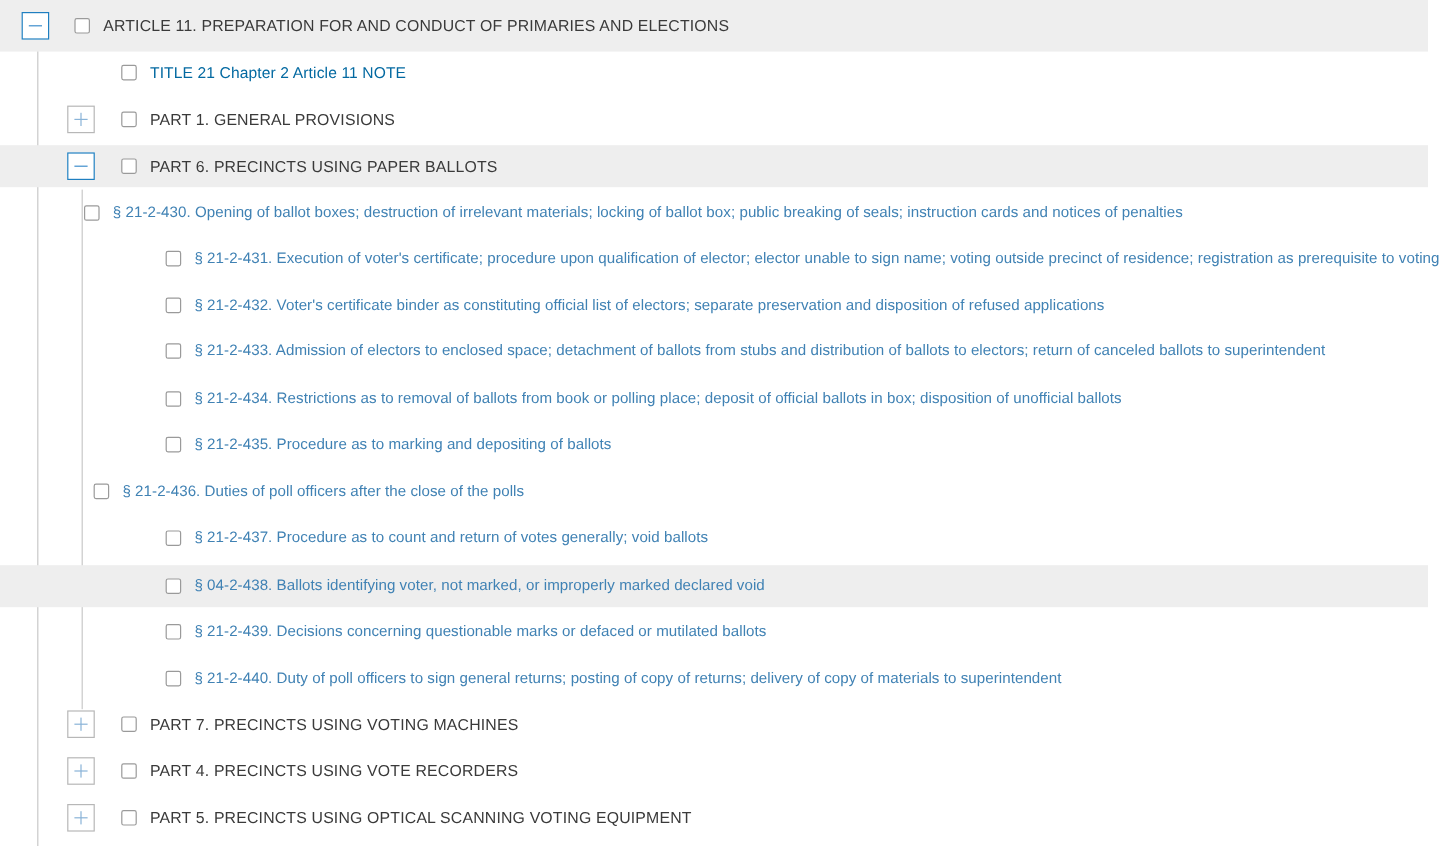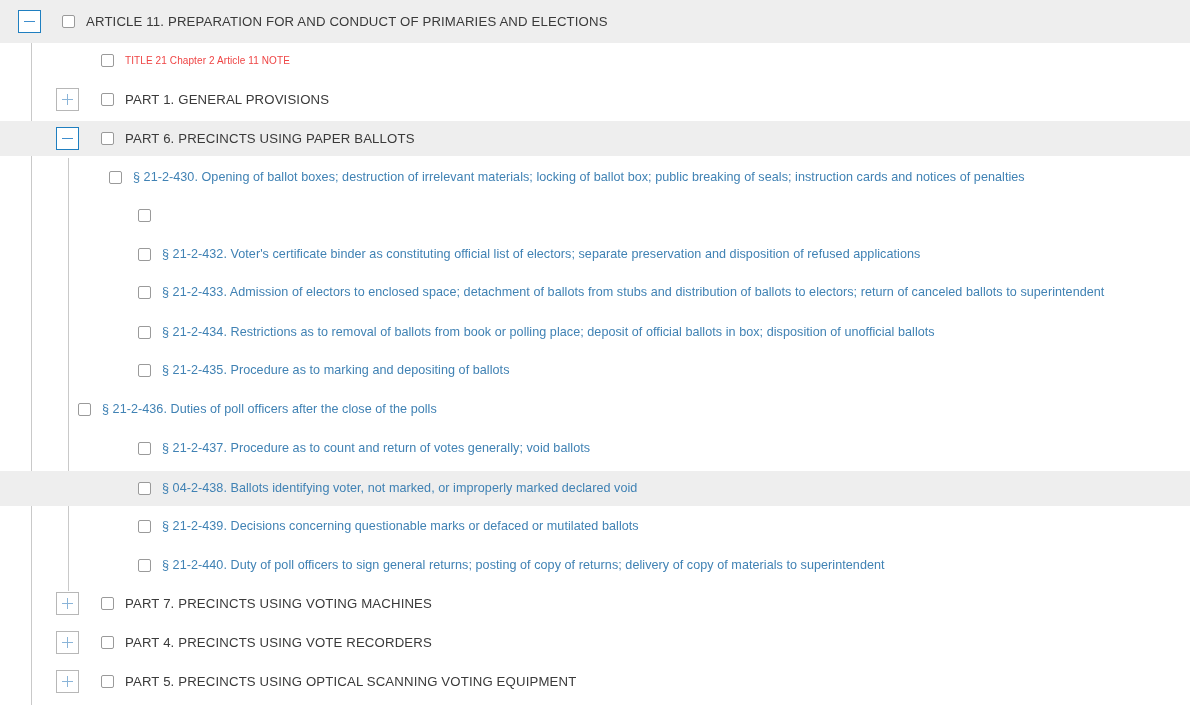--- a/index.html
+++ b/index.html
@@ -109,22 +109,22 @@
     color: #3a3a3a;
     letter-spacing: 0.15px;
   }
   .label-link {
     font-size: 12.6px;
     color: #4082b4;
     cursor: pointer;
     letter-spacing: 0.05px;
   }
   .label-note {
-    font-size: 10px;
-    color: #ef4444;
+    font-size: 13px;
+    color: #0369a1;
     cursor: pointer;
     letter-spacing: 0.1px;
   }
 </style>
 </head>
 <body>
 
 <div id="tree-root">
 
   <div class="guide guide-article"></div>
@@ -153,27 +153,28 @@
   </div>
 
   <div class="row band" style="top:121px; height:35px; padding-left:101px;">
     <div class="toggle minus" style="left:56px; top:6px;">
       <span class="glyph-h"></span>
     </div>
     <span class="cbox"></span>
     <span class="label label-heading" style="margin-left:11px;">PART 6. PRECINCTS USING PAPER BALLOTS</span>
   </div>
 
-  <div class="row" style="top:165px; height:25px; padding-left:109px;">
+  <div class="row" style="top:165px; height:25px; padding-left:70px;">
     <span class="cbox"></span>
     <span class="label label-link" style="margin-left:11px;">§ 21-2-430. Opening of ballot boxes; destruction of irrelevant materials; locking of ballot box; public breaking of seals; instruction cards and notices of penalties</span>
   </div>
 
   <div class="row" style="top:203px; height:25px; padding-left:138px;">
     <span class="cbox"></span>
+    <span class="label label-link" style="margin-left:11px;">§ 21-2-431. Execution of voter's certificate; procedure upon qualification of elector; elector unable to sign name; voting outside precinct of residence; registration as prerequisite to voting</span>
   </div>
 
   <div class="row" style="top:242px; height:25px; padding-left:138px;">
     <span class="cbox"></span>
     <span class="label label-link" style="margin-left:11px;">§ 21-2-432. Voter's certificate binder as constituting official list of electors; separate preservation and disposition of refused applications</span>
   </div>
 
   <div class="row" style="top:280px; height:25px; padding-left:138px;">
     <span class="cbox"></span>
     <span class="label label-link" style="margin-left:11px;">§ 21-2-433. Admission of electors to enclosed space; detachment of ballots from stubs and distribution of ballots to electors; return of canceled ballots to superintendent</span>

